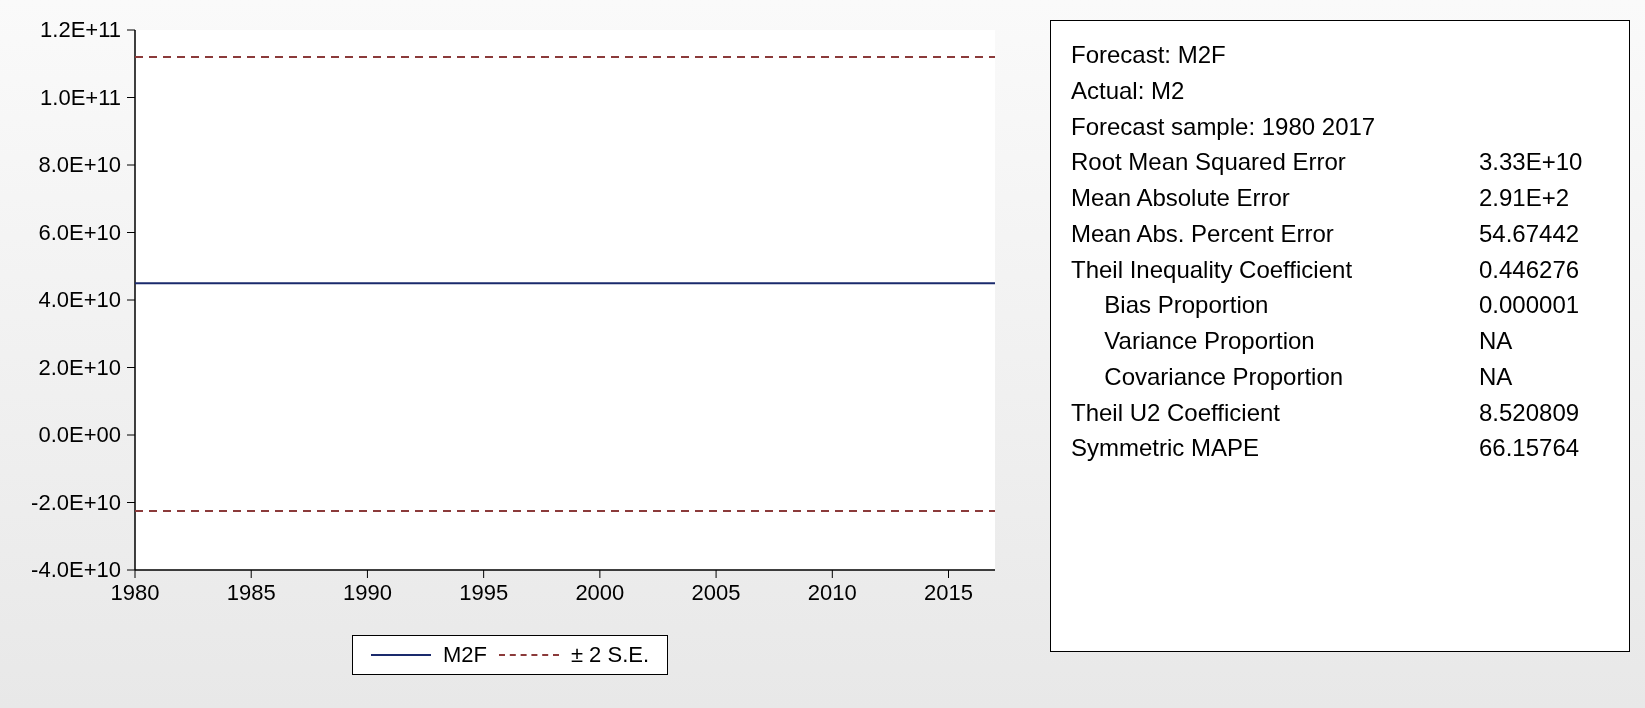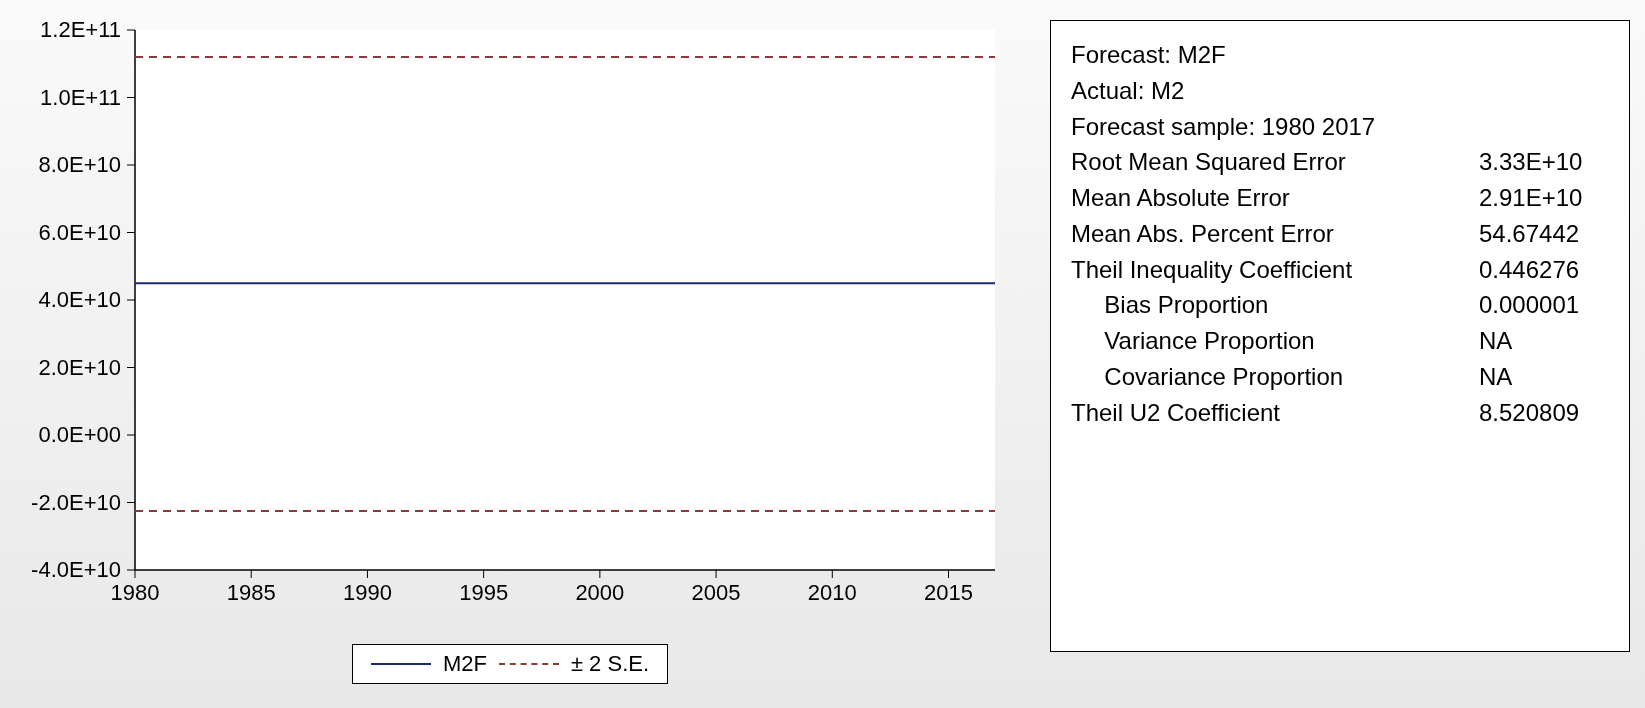--- a/index.html
+++ b/index.html
@@ -18,21 +18,21 @@
       flex-direction: column;
       align-items: center;
     }
     .chart-container {
       position: relative;
       width: 990px;
       height: 590px;
     }
     svg { display: block; }
     .legend-box {
-      margin-top: 34px;
+      margin-top: 25px;
       border: 1px solid #000;
       background: #ffffff;
       padding: 6px 18px;
       display: flex;
       align-items: center;
       gap: 12px;
       font-size: 22px;
     }
     .legend-line {
       width: 60px;
@@ -127,21 +127,21 @@
     </div>
   <div class="stat-row">
       <span class="stat-label">Forecast sample: 1980 2017</span>
     </div>
   <div class="stat-row">
       <span class="stat-label">Root Mean Squared Error</span>
       <span class="stat-value">3.33E+10</span>
     </div>
   <div class="stat-row">
       <span class="stat-label">Mean Absolute Error</span>
-      <span class="stat-value">2.91E+10</span>
+      <span class="stat-value">2.91E+2</span>
     </div>
   <div class="stat-row">
       <span class="stat-label">Mean Abs. Percent Error</span>
       <span class="stat-value">54.67442</span>
     </div>
   <div class="stat-row">
       <span class="stat-label">Theil Inequality Coefficient</span>
       <span class="stat-value">0.446276</span>
     </div>
   <div class="stat-row">
@@ -153,13 +153,17 @@
       <span class="stat-value">       NA</span>
     </div>
   <div class="stat-row">
       <span class="stat-label">     Covariance Proportion</span>
       <span class="stat-value">       NA</span>
     </div>
   <div class="stat-row">
       <span class="stat-label">Theil U2 Coefficient</span>
       <span class="stat-value">8.520809</span>
     </div>
+  <div class="stat-row">
+      <span class="stat-label">Symmetric MAPE</span>
+      <span class="stat-value">66.15764</span>
+    </div>
 </div>
 
 </body></html>

